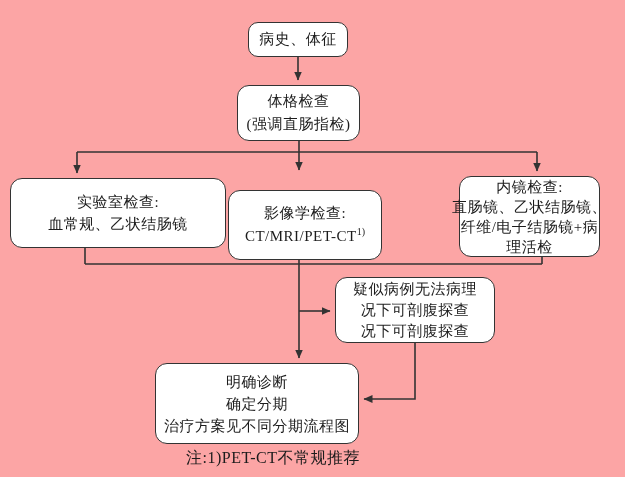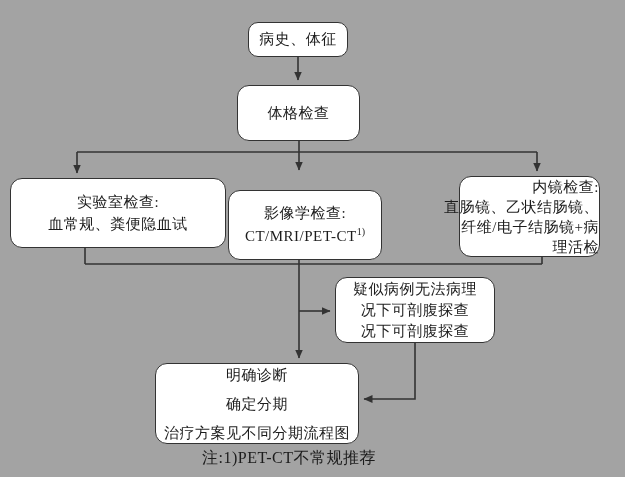--- a/index.html
+++ b/index.html
@@ -4,21 +4,21 @@
 <style>
   html, body {
     margin: 0;
     padding: 0;
     background: #ffffff;
   }
   .canvas {
     position: relative;
     width: 625px;
     height: 477px;
-    background: #a3a3a3;
+    background: #fca5a5;
     font-family: "Liberation Serif", "DejaVu Serif", serif;
     color: #1c1c1c;
     overflow: hidden;
   }
   .edges-layer {
     position: absolute;
     left: 0;
     top: 0;
     width: 625px;
     height: 477px;
@@ -36,32 +36,32 @@
     text-align: center;
     font-size: 15px;
     letter-spacing: 0.5px;
     line-height: 21px;
   }
   .node .ln { white-space: nowrap; }
   #node-history   { left: 248px; top: 22px;  width: 100px; height: 35px; border-radius: 10px; }
   #node-physical  { left: 237px; top: 85px;  width: 123px; height: 56px; line-height: 23px; }
   #node-lab       { left: 10px;  top: 178px; width: 216px; height: 70px; line-height: 22px; }
   #node-imaging   { left: 228px; top: 190px; width: 154px; height: 70px; line-height: 23px; }
-  #node-endoscopy { left: 459px; top: 176px; width: 141px; height: 81px; line-height: 20px; align-items: flex-end; }
+  #node-endoscopy { left: 459px; top: 176px; width: 141px; height: 81px; line-height: 20px; }
   #node-suspected { left: 335px; top: 277px; width: 160px; height: 66px; line-height: 21px; justify-content: flex-end; }
-  #node-diagnosis { left: 155px; top: 363px; width: 204px; height: 81px; line-height: 22px; gap: 7px; }
+  #node-diagnosis { left: 155px; top: 363px; width: 204px; height: 81px; line-height: 22px; }
   sup {
     font-size: 10px;
     letter-spacing: 0;
     vertical-align: super;
     line-height: 0;
   }
   .footnote {
     position: absolute;
-    left: 202px;
+    left: 186px;
     top: 448px;
     font-size: 16px;
     letter-spacing: 0.5px;
     white-space: nowrap;
   }
 </style>
 </head>
 <body>
 
 <div class="canvas">
@@ -84,25 +84,26 @@
     <path d="M299,311 H330" marker-end="url(#arrow)"></path>
     <path d="M415,343 V399 H364" marker-end="url(#arrow)"></path>
   </svg>
 
   <div class="node" id="node-history">
     <div class="ln">病史、体征</div>
   </div>
 
   <div class="node" id="node-physical">
     <div class="ln">体格检查</div>
+    <div class="ln">(强调直肠指检)</div>
   </div>
 
   <div class="node" id="node-lab">
     <div class="ln">实验室检查:</div>
-    <div class="ln">血常规、粪便隐血试</div>
+    <div class="ln">血常规、乙状结肠镜</div>
   </div>
 
   <div class="node" id="node-imaging">
     <div class="ln">影像学检查:</div>
     <div class="ln">
       <span>CT/MRI/PET-CT</span><sup>1)</sup>
     </div>
   </div>
 
   <div class="node" id="node-endoscopy">

